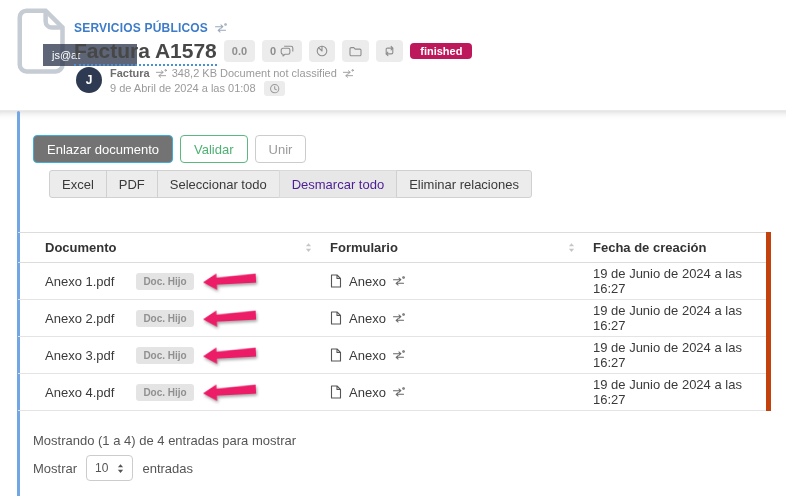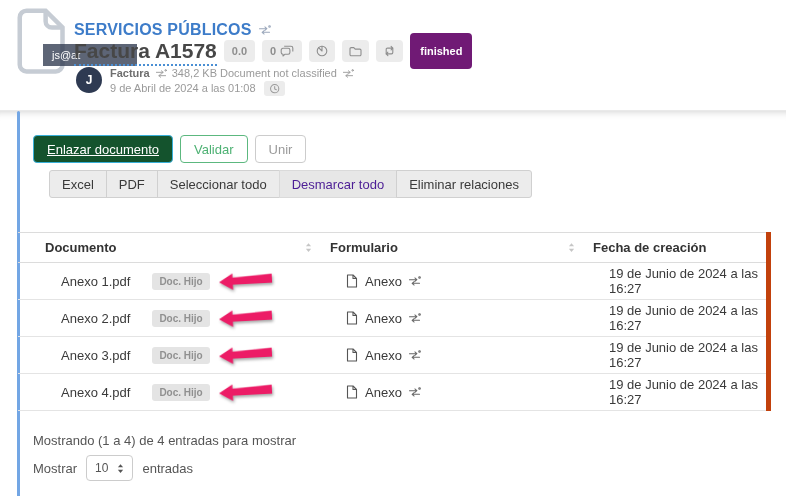--- a/index.html
+++ b/index.html
@@ -3,67 +3,67 @@
 <meta charset="utf-8">
 <style>
   * { box-sizing: border-box; margin: 0; padding: 0; }
   body { background:#fff; font-family:"Liberation Sans", sans-serif; }
   .screen { position:relative; width:786px; height:496px; background:#fff; overflow:hidden; }
   svg { display:block; }
 
   
   .doc-icon { position:absolute; left:13px; top:7px; color:#c6ccd4; }
   .breadcrumb { position:absolute; left:74px; top:21px; display:flex; align-items:center; gap:6px;
-    color:#3d7cc9; font-size:16px; font-weight:bold; letter-spacing:.2px; }
+    color:#3d7cc9; font-size:12px; font-weight:bold; letter-spacing:.2px; }
   .breadcrumb .wicon { color:#9aa7bb; }
   .title-row { position:absolute; left:74px; top:36px; display:flex; align-items:center; gap:7px; height:30px; }
   .title-wrap { position:relative; }
   .tooltip { position:absolute; left:-31px; top:5px; z-index:1; width:94px; height:22px; overflow:hidden;
     background:rgba(47,58,79,.78); color:#fff; font-size:11px; line-height:22px; padding:0 9px;
     border-radius:0; white-space:nowrap; }
   .page-title { position:relative; z-index:2; font-size:21px; font-weight:bold; color:#474747;
     padding-bottom:2px; border-bottom:2px dotted #4a8fd4; line-height:24px; }
   .pill { height:22px; display:inline-flex; align-items:center; gap:4px; background:#ececec;
     border:none; border-radius:4px; padding:0 8px; color:#8e8e8e; font-size:11px; font-weight:bold; cursor:default; }
   .pill.icon-only { padding:0 7px; }
-  .status-pill { height:36px; display:inline-flex; align-items:center; background:#701a75; color:#fff;
+  .status-pill { height:16px; display:inline-flex; align-items:center; background:#be185d; color:#fff;
     font-size:11px; font-weight:bold; border-radius:4px; padding:0 10px; }
   .avatar { position:absolute; left:76px; top:67px; width:26px; height:26px; border-radius:50%;
     background:#2e3a52; color:#fff; font-size:12px; font-weight:bold; display:flex; align-items:center; justify-content:center; }
   .meta { position:absolute; left:110px; top:66px; font-size:11px; color:#9a9a9a; line-height:15px; }
   .meta-line { display:flex; align-items:center; gap:5px; }
   .meta-type { color:#6e6e6e; font-weight:bold; }
   .meta .wicon { color:#9a9a9a; }
   .hist-pill { display:inline-flex; align-items:center; background:#ececec; border-radius:3px;
     padding:2px 5px; color:#9a9a9a; margin-left:3px; }
 
   
   .panel { position:absolute; left:0; top:110px; width:786px; height:386px; background:#fff;
     border-top:1px solid #e9e9e9; box-shadow: inset 0 9px 9px -9px rgba(0,0,0,.22); }
   .blue-bar { position:absolute; left:17px; top:0; width:3px; height:386px; background:#73a6e4; border-radius:2px; }
 
   .primary-actions { position:absolute; left:33px; top:24px; display:flex; gap:7px; }
   .btn { height:28px; border-radius:4px; padding:0 13px; font-size:13px; font-family:inherit; cursor:pointer; }
-  .btn-blue { background:#14532d; border:1px solid #39b0d9; color:#fff;text-decoration:underline; }
+  .btn-blue { background:#737373; border:1px solid #39b0d9; color:#fff; }
   .btn-green { background:#fff; border:1px solid #5cb87f; color:#4db173; }
   .btn-gray { background:#fff; border:1px solid #cccccc; color:#9a9a9a; }
 
   .btn-group { position:absolute; left:33px; top:59px; display:flex; }
   .grp-btn { height:28px; display:flex; align-items:center; padding:0 12px; font-size:13px; font-family:inherit;
     background:#ececec; border:1px solid #d0d0d0; color:#3a3a3a; margin-left:-1px; cursor:pointer; }
   .grp-btn:first-child { border-radius:3px 0 0 3px; margin-left:16px; }
   .grp-btn:last-child { border-radius:0 3px 3px 0; }
   .grp-btn.disabled { color:#4c1d95; background:#e7e7e7; border-color:#dadada; cursor:default; }
 
   
   .tbl { position:absolute; left:18px; top:121px; width:753px; border-right:5px solid #c2410c; }
   .thead { display:flex; align-items:center; height:31px; border-top:1px solid #dcdcdc;
     border-bottom:1px solid #dcdcdc; font-size:13px; font-weight:bold; color:#333; }
   .trow { display:flex; align-items:center; height:37px; border-bottom:1px solid #e4e4e4;
-    font-size:13px; color:#3a3a3a;padding-left:16px; }
+    font-size:13px; color:#3a3a3a; }
   .c1 { width:300px; padding-left:27px; padding-right:6px; display:flex; align-items:center; }
   .c2 { width:263px; padding-left:12px; padding-right:6px; display:flex; align-items:center; }
   .c3 { flex:1; padding-left:12px; display:flex; align-items:center; }
   .thead .c1, .thead .c2 { justify-content:space-between; }
   .sort { color:#c6c6c6; cursor:pointer; }
   .doc-badge { background:#e4e4e4; color:#909090; font-size:10px; font-weight:bold; border-radius:3px;
     padding:3px 7px; margin-left:22px; white-space:nowrap; }
   .annot { margin-left:8px; color:#ec1c66; transform:rotate(-3deg);
     filter:drop-shadow(1.5px 2.5px 1.5px rgba(0,0,0,.35)); }
   .ficon { color:#555; margin-right:7px; }

